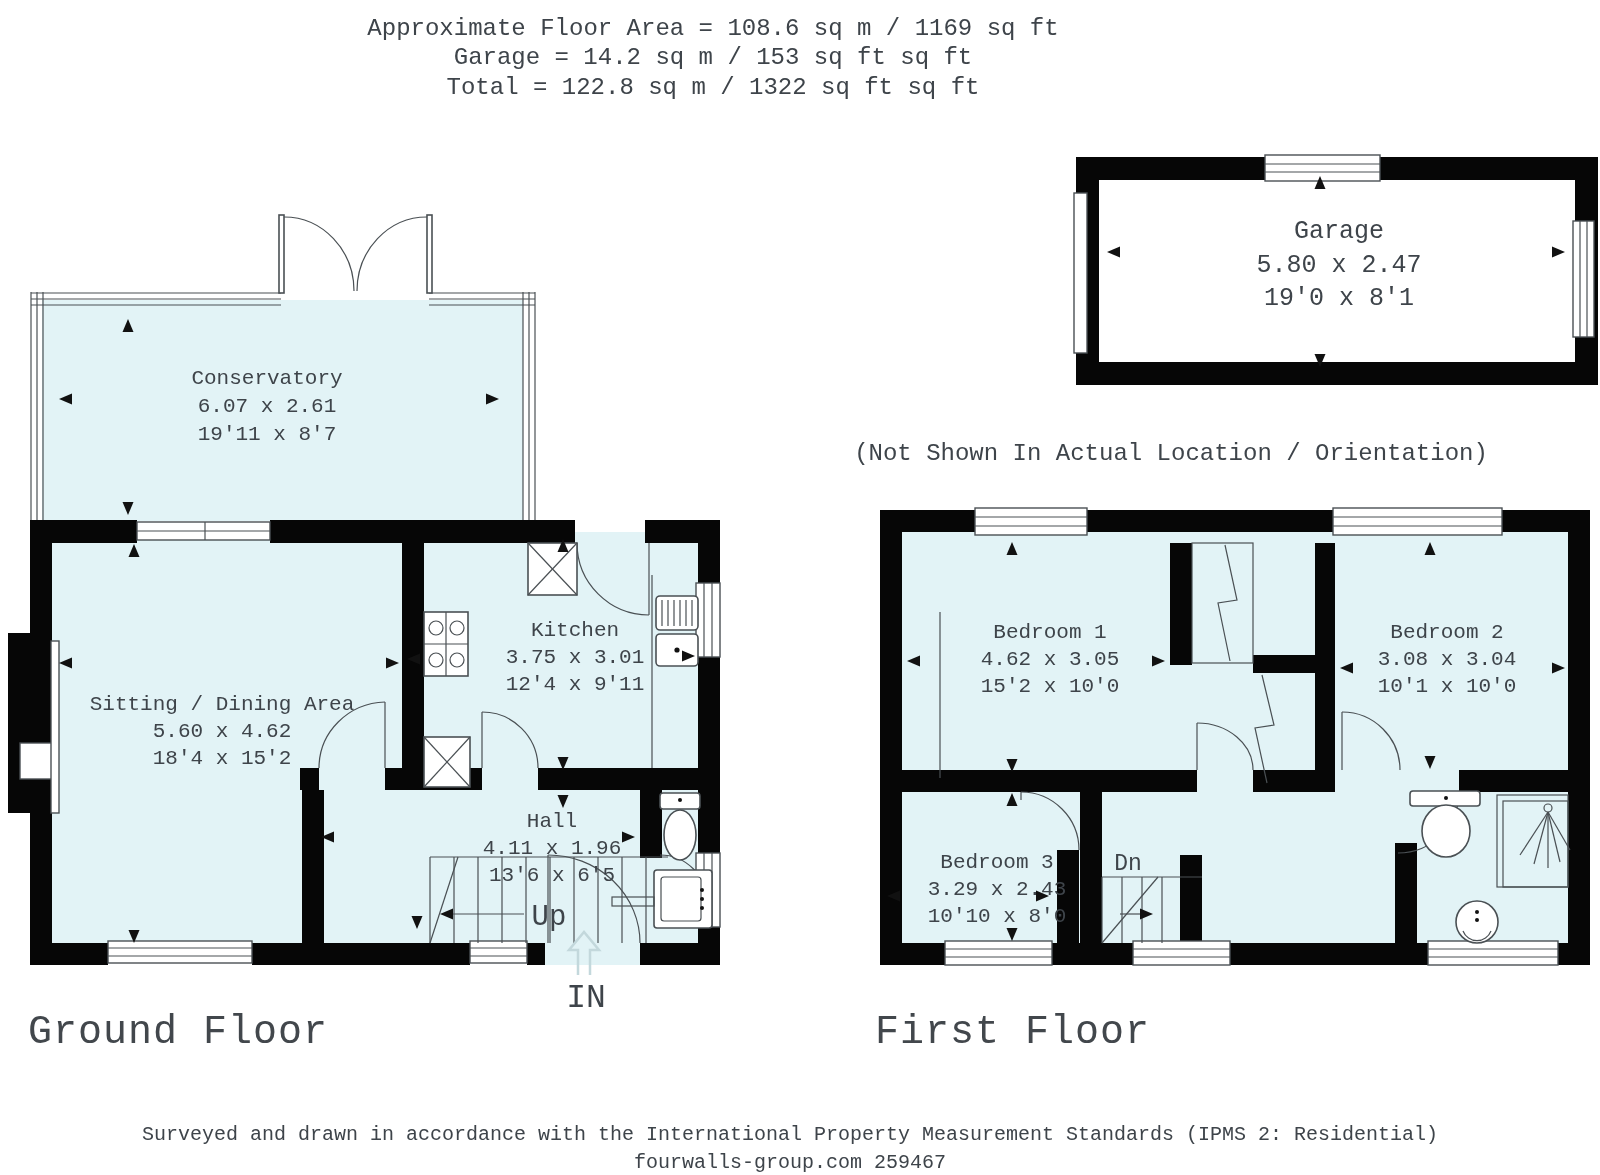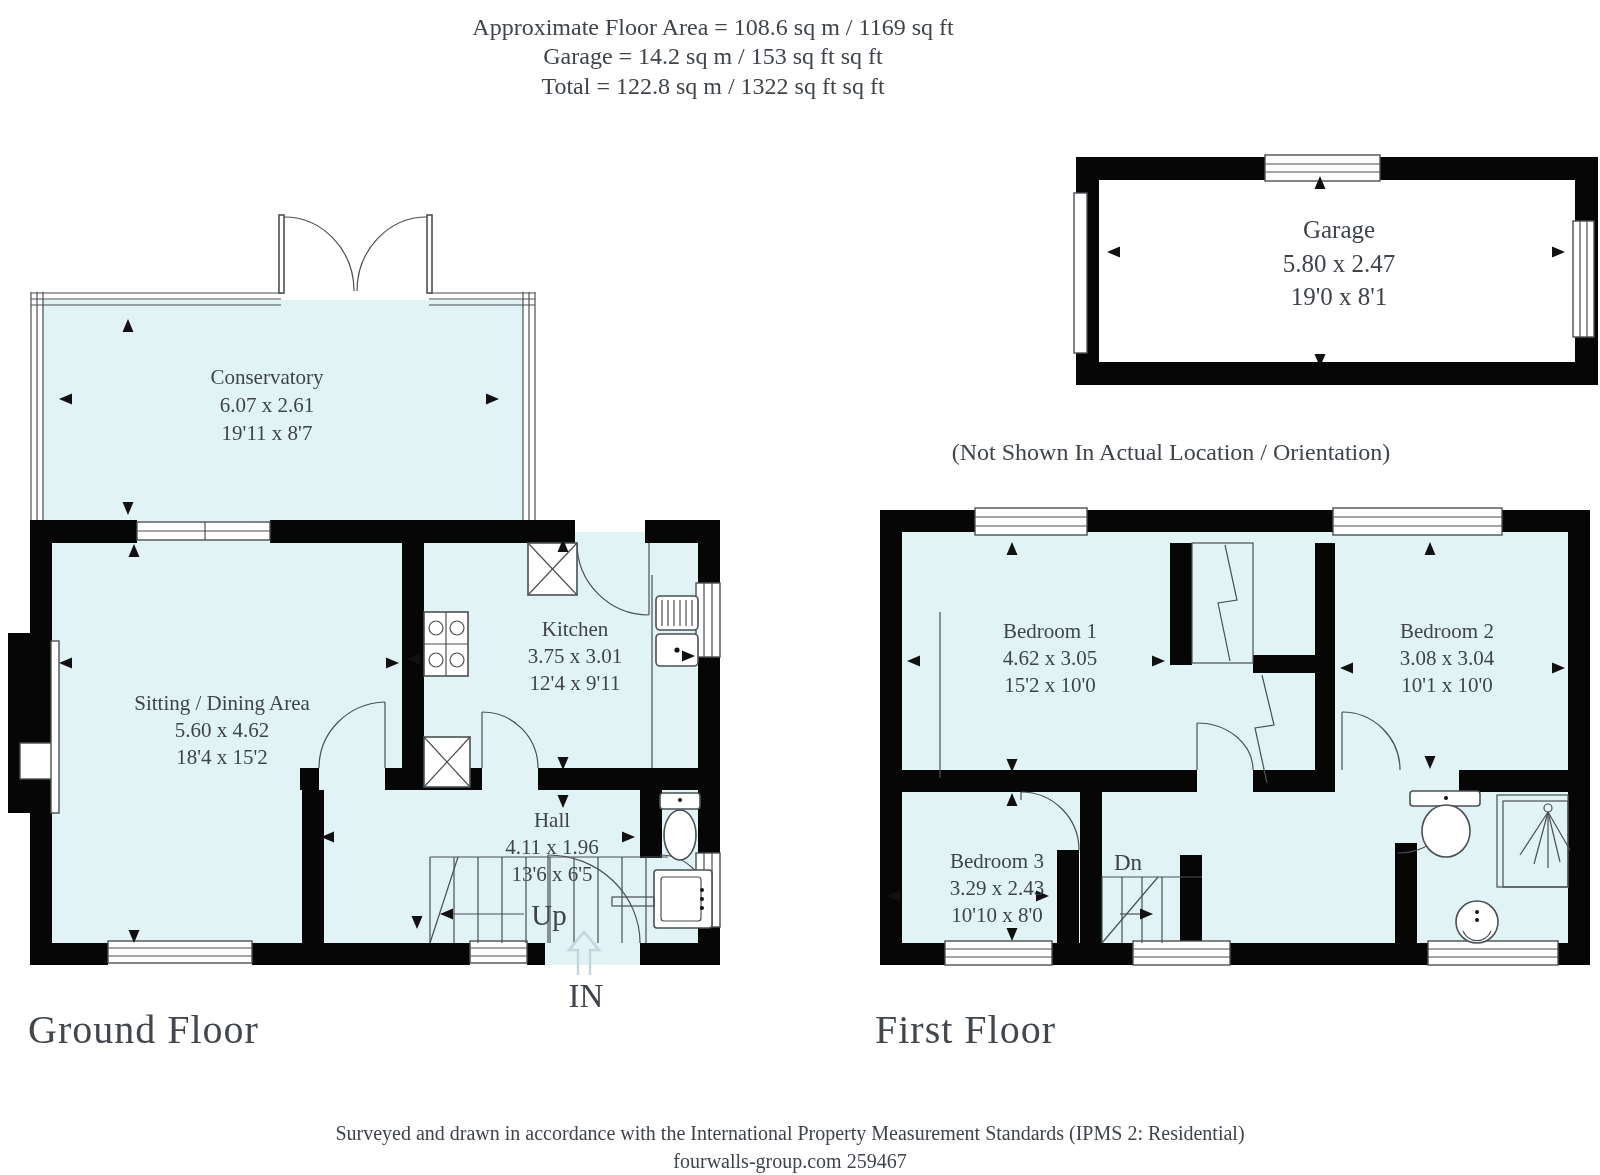--- a/index.html
+++ b/index.html
@@ -1,17 +1,17 @@
 <!DOCTYPE html>
 <html><head>
 <meta charset="utf-8">
 <style>
   html,body{margin:0;padding:0;background:#ffffff;}
   .plan-wrap{width:1600px;height:1175px;position:relative;background:#fff;
-    font-family:Liberation Serif, serif;}
+    font-family:Liberation Mono, monospace;}
   svg{display:block;}
   
   .room{fill:#e2f3f6;}
   .wall{fill:#060606;}
   .thin2{stroke:#4a5054;stroke-width:1.2;fill:none;}
   .fix{fill:#ffffff;stroke:#4a5054;stroke-width:1.6;}
   .win{fill:#ffffff;stroke:#4a5054;stroke-width:1.4;}
   .arr{fill:#111111;}
   .t{fill:#3e444a;font-size:21px;text-anchor:middle;}
   .tg{fill:#3e444a;font-size:25px;text-anchor:middle;}

